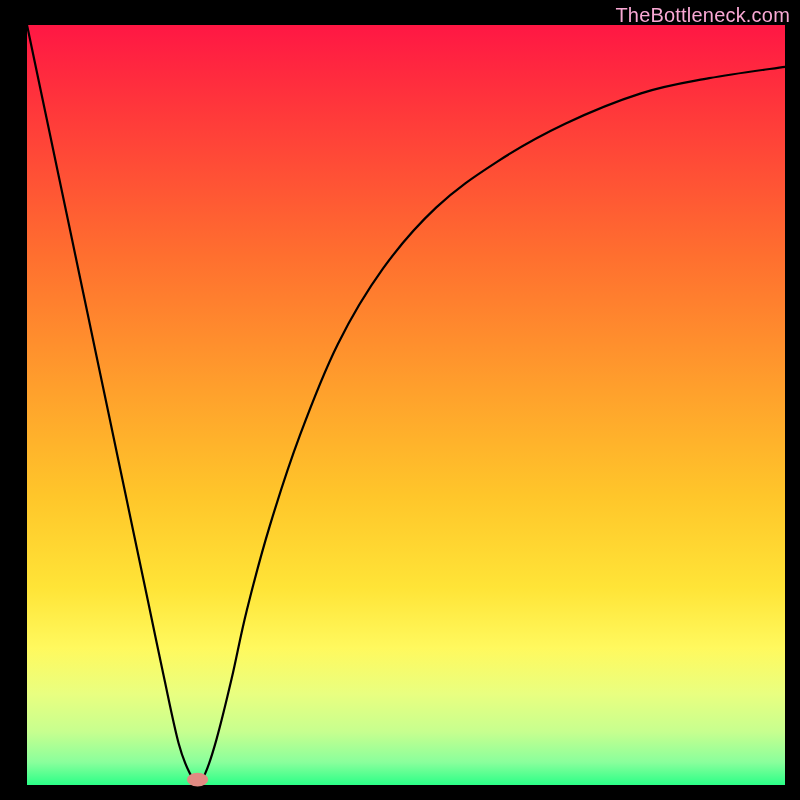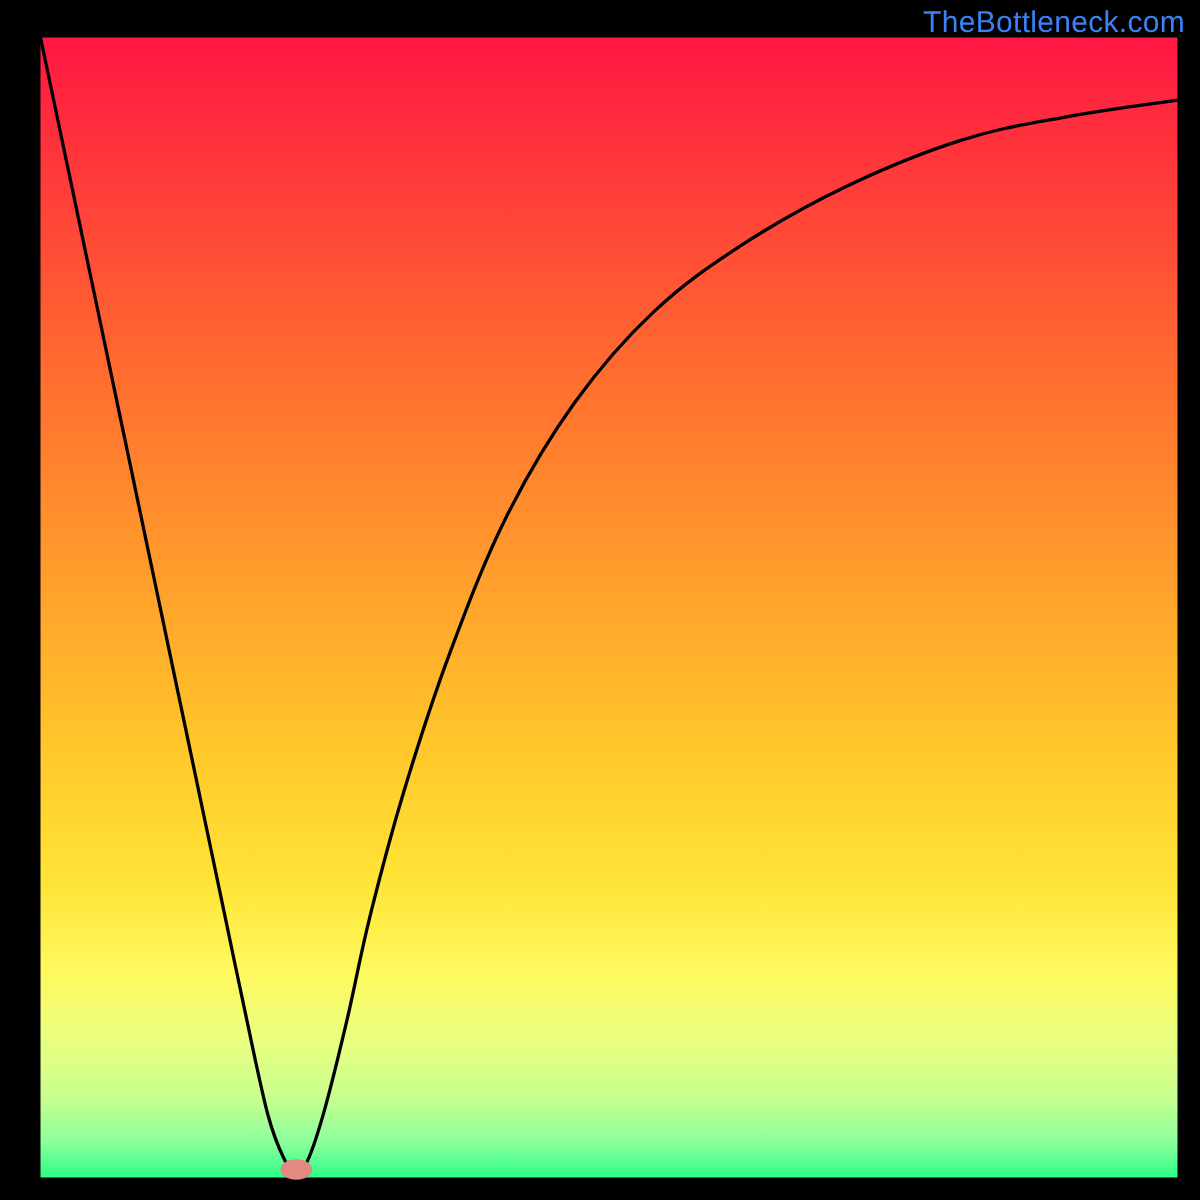--- a/index.html
+++ b/index.html
@@ -14,21 +14,21 @@
   .frame {
     width: 800px;
     height: 800px;
     background: #000;
     position: relative;
   }
   .watermark {
     position: absolute;
     top: 4px;
     right: 10px;
-    color: #3b82f6;
+    color: #f9a8d4;
     font-size: 20px;
     font-weight: 500;
     z-index: 10;
     letter-spacing: 0.2px;
   }
   svg {
     display: block;
   }
 </style>
 </head>

